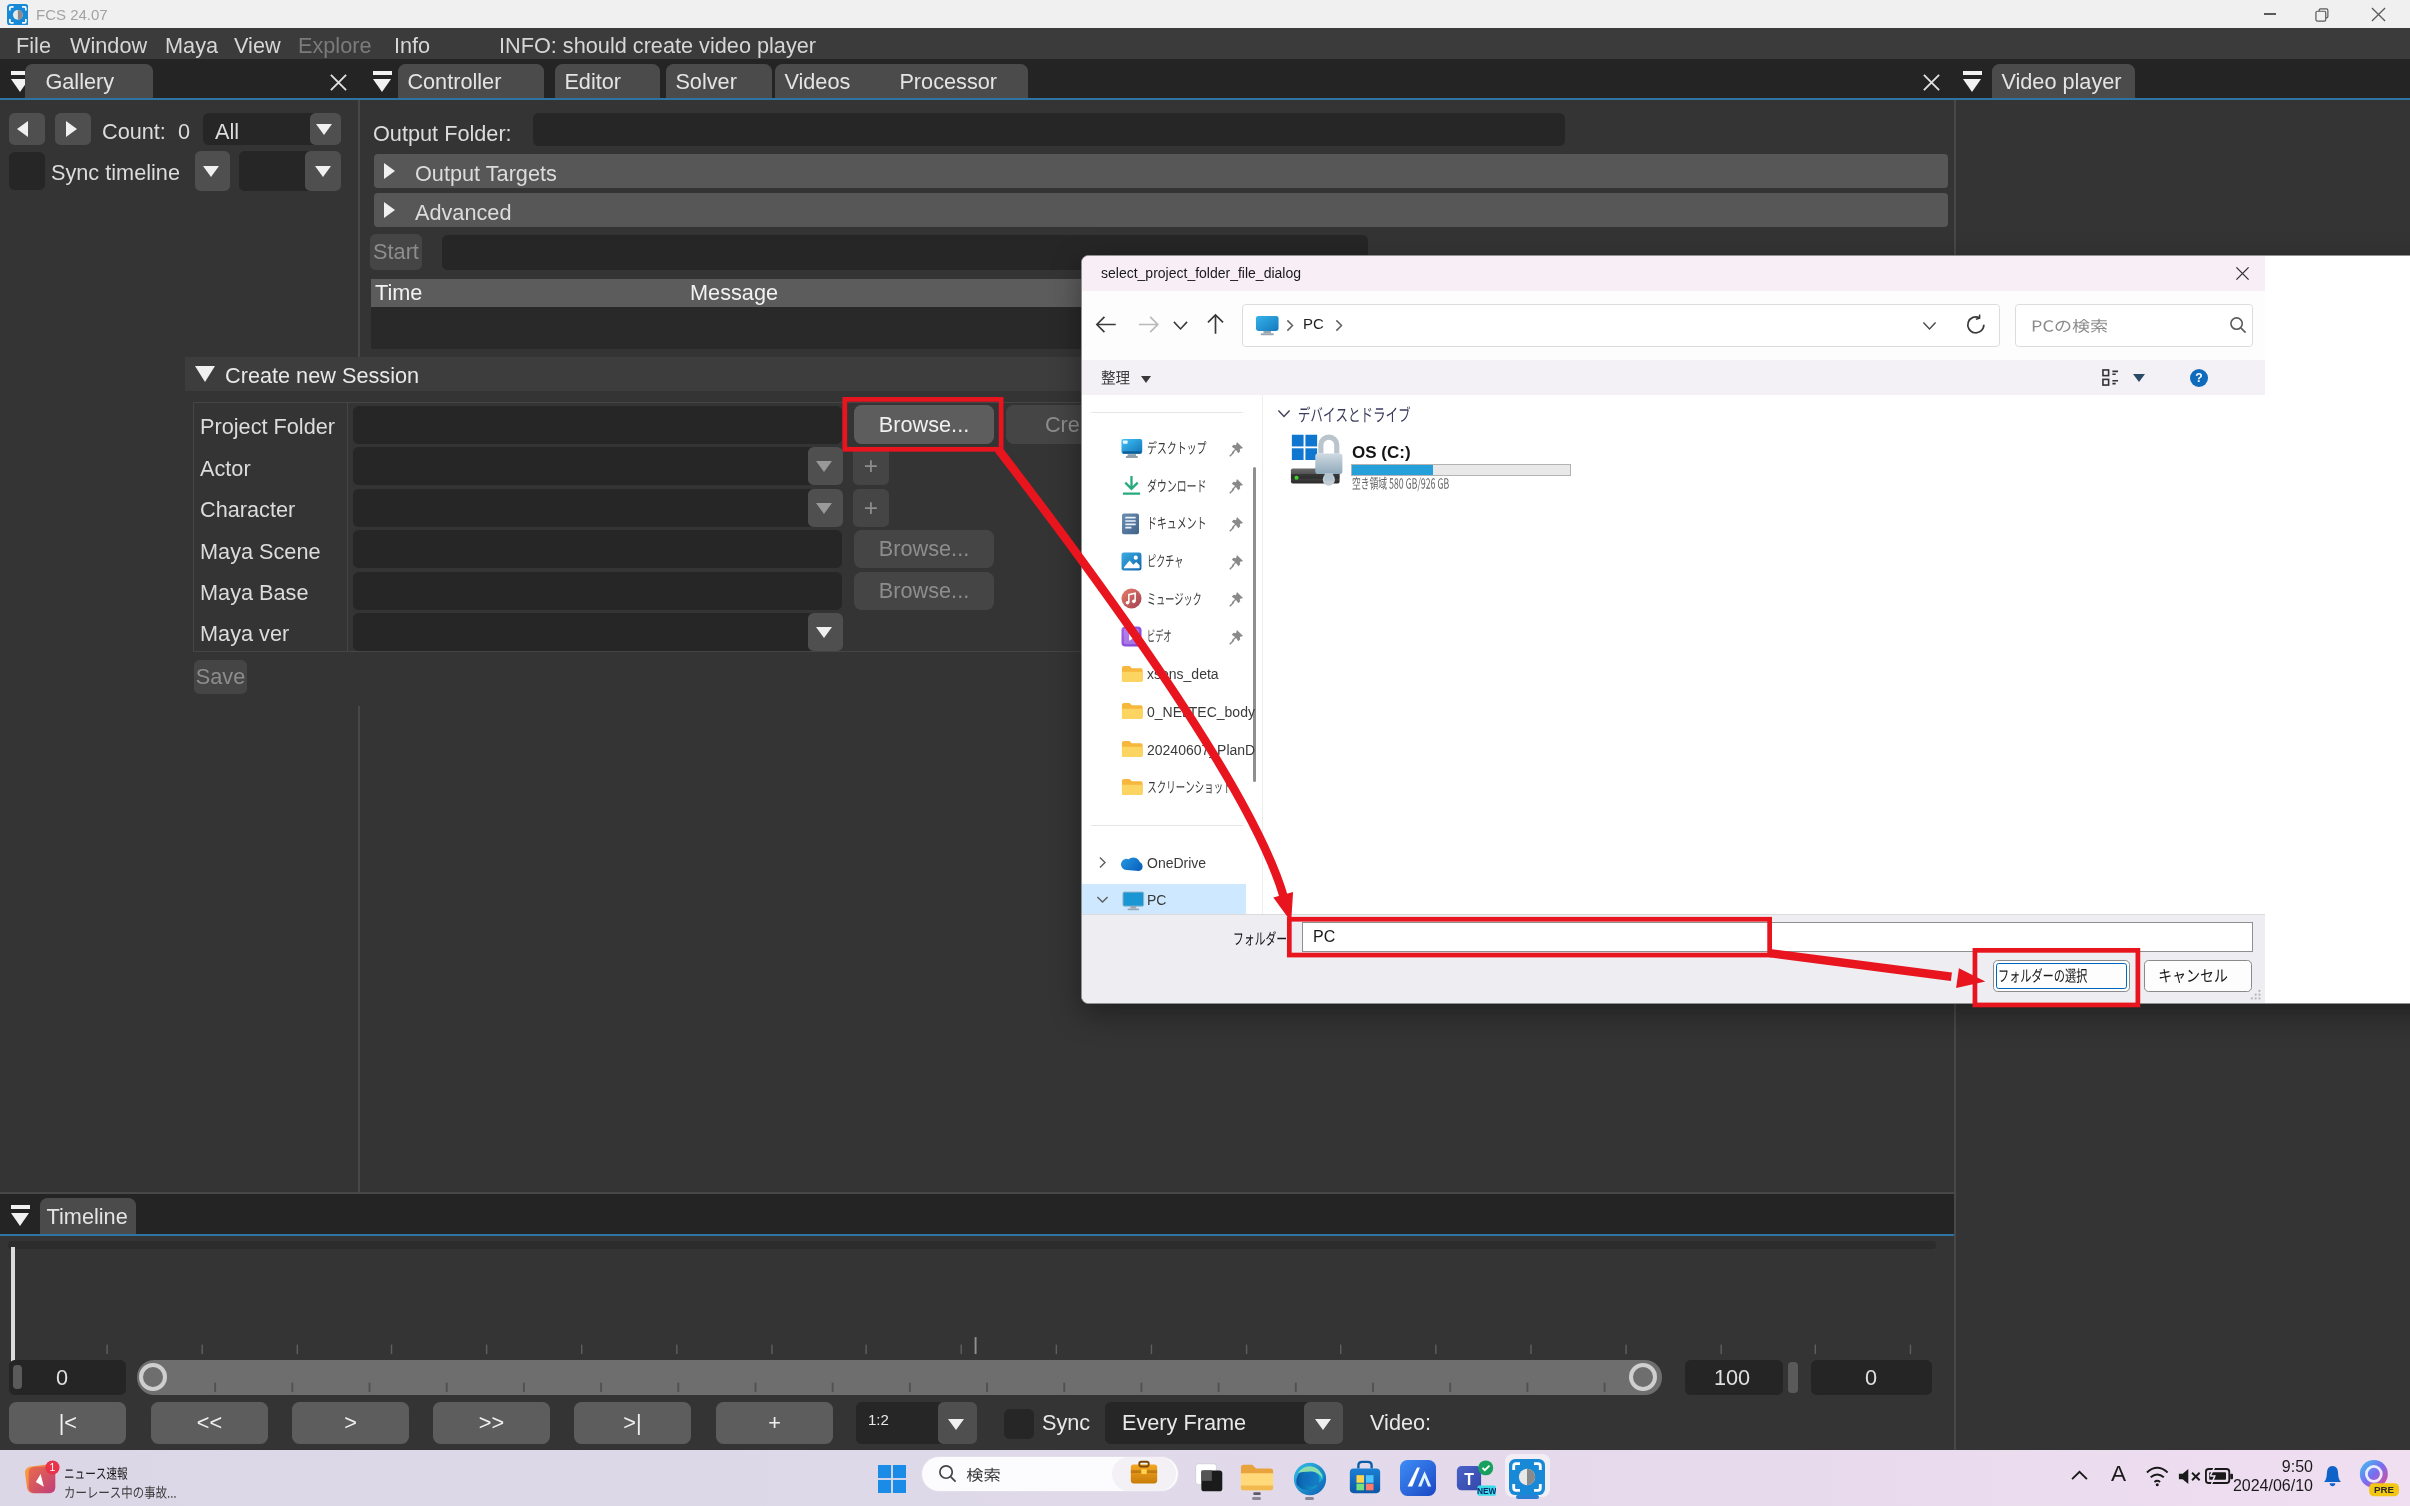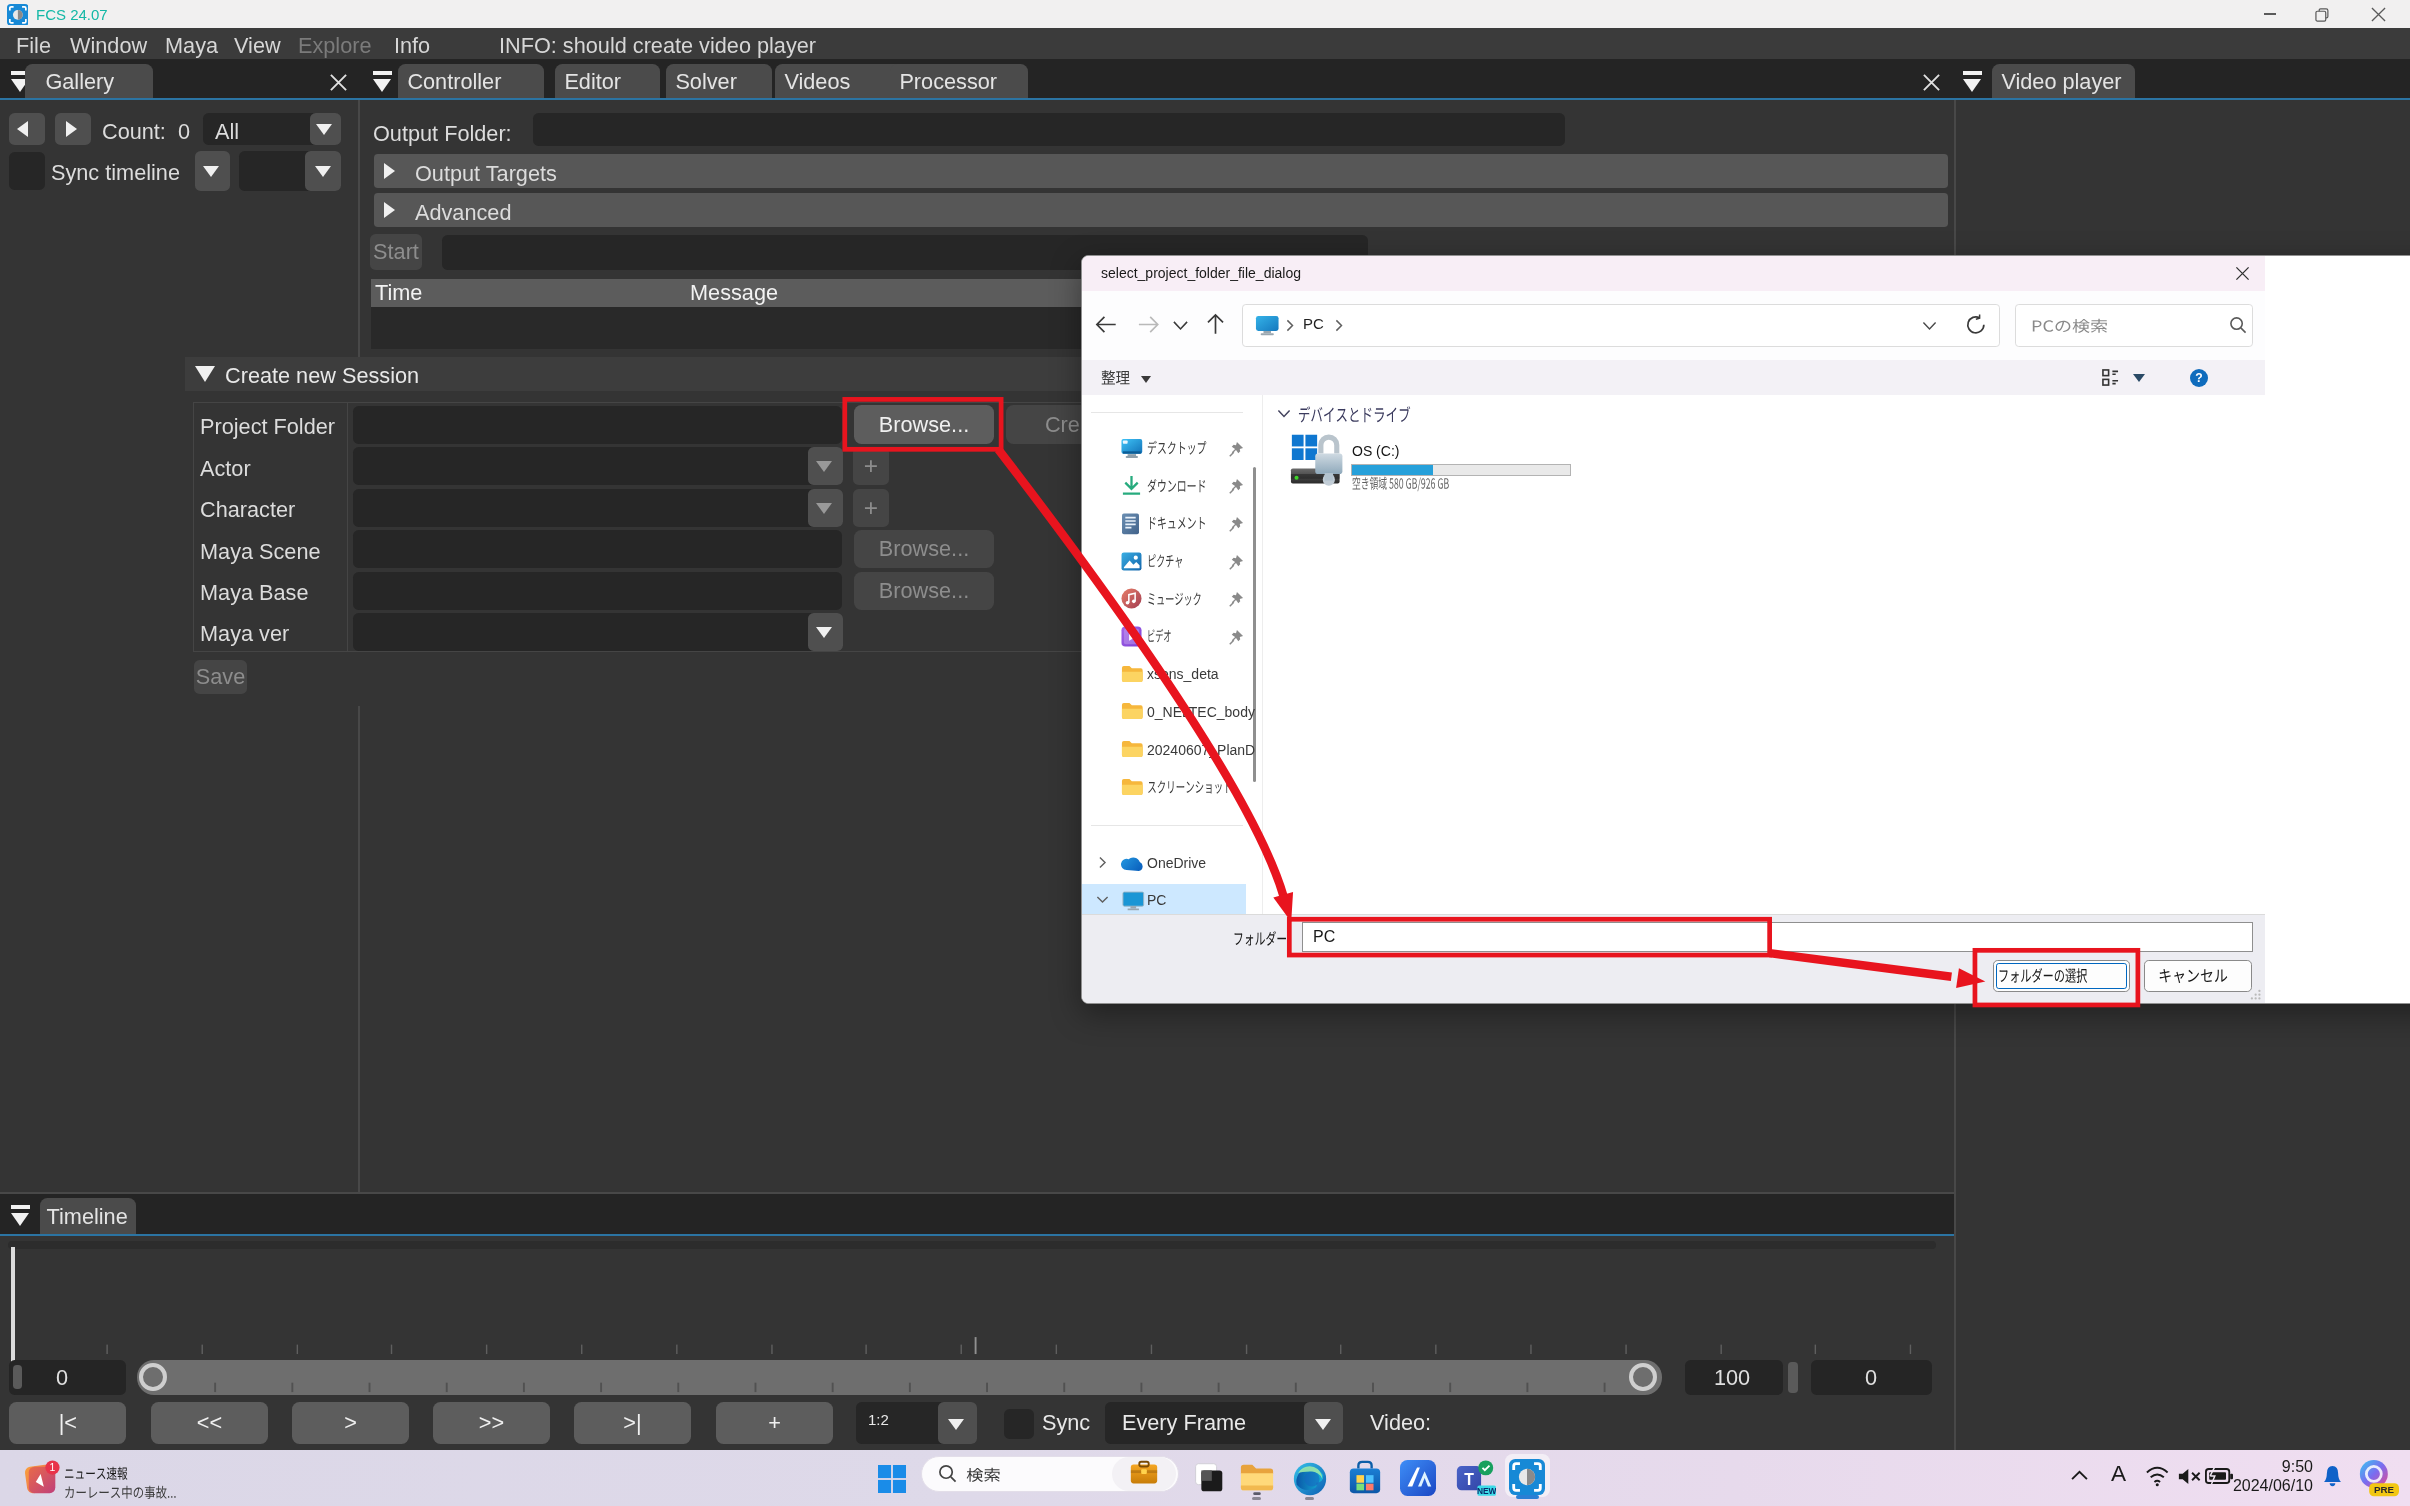--- a/index.html
+++ b/index.html
@@ -31,21 +31,21 @@
 </style></head><body>
 <div class="abs" id="titlebar"></div>
 <svg class="abs" style="left:6.6px;top:3.8px" width="21.7" height="21.7" viewBox="0 0 23 23">
 <rect x="0" y="0" width="23" height="23" rx="4" fill="#1789d6"></rect>
 <g stroke="#fff" stroke-width="1.8" fill="none">
 <path d="M3 7 V4.5 Q3 3 4.5 3 H7 M16 3 H18.5 Q20 3 20 4.5 V7 M20 16 v2.5 Q20 20 18.5 20 H16 M7 20 H4.5 Q3 20 3 18.5 V16"></path>
 </g>
     <circle cx="11.5" cy="11.5" r="5.2" fill="#e8e8e8"></circle>
     <path d="M11.5 6.3 A5.2 5.2 0 0 1 11.5 16.7 Z" fill="#8a8a8a"></path>
   </svg>
-<div class="txt" style="left:36px;top:6.6px;font-size:15px;color:#14b8a6">FCS 24.07</div>
+<div class="txt" style="left:36px;top:6.6px;font-size:15px;color:#a3a3a3">FCS 24.07</div>
 <div class="abs" style="left:2264px;top:13px;width:12.2px;height:1.9px;background:#5a5a5a"></div>
 <svg class="abs" style="left:2315px;top:7.5px" width="14" height="14" viewBox="0 0 15 15" fill="none" stroke="#5a5a5a" stroke-width="1.3">
 <rect x="1" y="3.5" width="10.5" height="10.5" rx="1.5"></rect>
     <path d="M4.5 3.5 V2.5 Q4.5 1 6 1 H12 Q13.8 1 13.8 2.8 V9 Q13.8 10.5 12.3 10.5 H11.5"></path>
   </svg>
 <svg class="abs" style="left:2371px;top:6.6px" width="15" height="15" viewBox="0 0 16 16" stroke="#5a5a5a" stroke-width="1.4">
     <path d="M1 1 L15 15 M15 1 L1 15"></path>
   </svg>
 <div class="abs" id="menubar"></div>
 <div class="txt menu" style="left:16px;color:#d6d6d6">File</div>
@@ -468,21 +468,21 @@
         <linearGradient id="drv" x1="0" y1="0" x2="0" y2="1">
           <stop offset="0" stop-color="#6b6b6b"></stop>
           <stop offset="1" stop-color="#2a2a2a"></stop>
         </linearGradient>
 <linearGradient id="lok" x1="0" y1="0" x2="0" y2="1">
           <stop offset="0" stop-color="#cfdae2"></stop>
           <stop offset="1" stop-color="#8fa9bb"></stop>
         </linearGradient>
       </defs>
     </svg>
-<div class="txt" style="left:270px;top:188px;font-size:14px;font-weight:normal;color:#141414">OS (C:)</div>
+<div class="txt" style="left:270px;top:188px;font-size:17px;font-weight:bold;color:#141414">OS (C:)</div>
 <div class="dlg" style="left:269px;top:208px;width:220px;height:12.2px;background:#e9e9e9;border:0.9px solid #b3b3b3"></div>
 <div class="dlg" style="left:270px;top:209px;width:81px;height:10.4px;background:#26a0da"></div>
 <svg class="abs" style="left:270px;top:217px;" width="99" height="21" viewBox="0 -16.5 105 22">
       <path d="M1.2 -11V-8H2.3V-10H5.2C5 -7.8 4.2 -6.6 1 -5.9C1.2 -5.7 1.5 -5.3 1.6 -5C5.2 -5.8 6.1 -7.3 6.4 -10H8.6V-7C8.6 -5.9 8.9 -5.6 10.2 -5.6C10.5 -5.6 12.1 -5.6 12.4 -5.6C13.4 -5.6 13.7 -6 13.8 -7.4C13.5 -7.5 13.1 -7.6 12.8 -7.8C12.8 -6.8 12.7 -6.6 12.3 -6.6C11.9 -6.6 10.6 -6.6 10.3 -6.6C9.8 -6.6 9.7 -6.7 9.7 -7V-10H12.7V-8.3H13.9V-11H8V-12.6H6.9V-11ZM0.9 -0.3V0.8H14.1V-0.3H8V-3.3H12.8V-4.3H2.5V-3.3H6.9V-0.3Z M19.6 -4 18.4 -4.2C18.1 -3.6 17.8 -2.9 17.8 -2.1C17.8 -0.1 19.5 0.7 22.4 0.7C23.7 0.7 24.9 0.6 25.9 0.5L26 -0.7C24.9 -0.5 23.8 -0.4 22.4 -0.4C20.1 -0.4 18.9 -1 18.9 -2.3C18.9 -2.9 19.2 -3.4 19.6 -4ZM22.5 -10.5 22.6 -10.1C21.2 -10 19.5 -10.1 17.7 -10.3L17.8 -9.2C19.6 -9 21.5 -9 22.9 -9.1L23.3 -7.9L23.6 -7.1C21.9 -7 19.6 -7 17.4 -7.2L17.5 -6.1C19.8 -5.9 22.2 -5.9 24.1 -6.1C24.4 -5.4 24.8 -4.6 25.2 -3.9C24.8 -4 23.8 -4.1 23 -4.2L22.9 -3.3C23.9 -3.2 25.3 -3 26.2 -2.8L26.8 -3.7C26.6 -3.9 26.4 -4.1 26.2 -4.4C25.8 -4.9 25.5 -5.6 25.2 -6.2C26.2 -6.4 27.2 -6.6 27.9 -6.8L27.7 -7.9C27 -7.7 25.9 -7.4 24.7 -7.2L24.4 -8.1L24 -9.2C25.1 -9.3 26.1 -9.5 27 -9.8L26.8 -10.9C25.9 -10.5 24.8 -10.3 23.7 -10.2C23.6 -10.8 23.4 -11.4 23.4 -12L22.1 -11.8C22.3 -11.4 22.4 -10.9 22.5 -10.5Z M38.3 -6.3H42.7V-4.9H38.3ZM38.3 -4H42.7V-2.5H38.3ZM38.3 -8.6H42.7V-7.2H38.3ZM38.8 -1.4C38.1 -0.7 36.8 0.1 35.6 0.5C35.8 0.7 36.1 1 36.3 1.2C37.5 0.8 38.9 -0 39.8 -0.8ZM41.1 -0.7C42 -0.2 43.2 0.7 43.7 1.2L44.6 0.6C44 0 42.9 -0.8 41.9 -1.3ZM30.9 -6.3V-5.3H32.5V1.2H33.5V-5.3H35.4V-1.9C35.4 -1.8 35.4 -1.7 35.2 -1.7C35.1 -1.7 34.6 -1.7 34 -1.7C34.1 -1.4 34.2 -1 34.3 -0.7C35.1 -0.7 35.6 -0.7 36 -0.9C36.3 -1.1 36.4 -1.4 36.4 -1.9V-6.3ZM33.3 -12.6C32.7 -11.3 31.7 -9.6 30.3 -8.4C30.5 -8.2 30.8 -7.8 31 -7.5C31.4 -7.9 31.7 -8.3 32.1 -8.7V-7.8H35.8V-8.7H32.1C32.9 -9.7 33.5 -10.7 33.9 -11.5C34.8 -10.7 35.9 -9.4 36.3 -8.7L37.1 -9.6C36.5 -10.5 35.2 -11.7 34.3 -12.6ZM37.3 -9.5V-1.7H43.8V-9.5H40.7L41.1 -10.9H44.3V-11.9H36.7V-10.9H39.8C39.8 -10.5 39.7 -9.9 39.6 -9.5Z M49.4 -1.5 49.7 -0.5C51.1 -0.9 53 -1.4 54.8 -1.9L54.7 -2.9C52.8 -2.4 50.7 -1.8 49.4 -1.5ZM51.2 -7H53.2V-4.5H51.2ZM50.4 -7.9V-3.6H54.1V-7.9ZM45.5 -1.9 46 -0.8C47.1 -1.4 48.6 -2.1 50 -2.9L49.7 -3.9L48.3 -3.2V-7.9H49.6V-8.9H48.3V-12.4H47.2V-8.9H45.6V-7.9H47.2V-2.7C46.6 -2.4 46 -2.1 45.5 -1.9ZM57.9 -7.9C57.6 -6.5 57.1 -5.2 56.5 -4C56.3 -5.5 56.1 -7.3 56.1 -9.3H59.2V-10.4H58.4L59.1 -11C58.7 -11.5 57.9 -12.1 57.3 -12.6L56.6 -12C57.3 -11.5 58 -10.8 58.4 -10.4H56L56 -12.6H54.9L55 -10.4H49.9V-9.3H55C55.1 -6.8 55.3 -4.5 55.6 -2.7C54.8 -1.5 53.8 -0.4 52.6 0.3C52.8 0.5 53.2 0.9 53.4 1.1C54.3 0.4 55.2 -0.4 56 -1.4C56.4 0.2 57.1 1.2 58 1.2C58.9 1.2 59.2 0.5 59.4 -1.5C59.2 -1.6 58.8 -1.8 58.6 -2C58.5 -0.5 58.4 0.1 58.1 0.1C57.6 0.1 57.1 -0.9 56.8 -2.5C57.7 -4 58.4 -5.7 59 -7.7Z M67.3 0.2C69.1 0.2 70.9 -1.2 70.9 -3.6C70.9 -6 69.4 -7.1 67.6 -7.1C66.9 -7.1 66.4 -6.9 65.9 -6.6L66.2 -9.8H70.3V-11H65L64.7 -5.9L65.4 -5.4C66 -5.8 66.5 -6 67.2 -6C68.6 -6 69.5 -5.1 69.5 -3.5C69.5 -1.9 68.5 -0.9 67.2 -0.9C65.9 -0.9 65.1 -1.5 64.5 -2.2L63.8 -1.3C64.5 -0.5 65.6 0.2 67.3 0.2Z M75.9 0.2C77.9 0.2 79.3 -1.1 79.3 -2.6C79.3 -4.2 78.4 -5 77.5 -5.5V-5.6C78.1 -6.1 78.9 -7.1 78.9 -8.3C78.9 -10 77.8 -11.2 75.9 -11.2C74.2 -11.2 72.9 -10 72.9 -8.4C72.9 -7.2 73.6 -6.4 74.4 -5.8V-5.8C73.4 -5.2 72.4 -4.2 72.4 -2.7C72.4 -1 73.8 0.2 75.9 0.2ZM76.6 -6C75.3 -6.5 74.1 -7.1 74.1 -8.4C74.1 -9.4 74.9 -10.1 75.9 -10.1C77.1 -10.1 77.8 -9.3 77.8 -8.2C77.8 -7.4 77.4 -6.6 76.6 -6ZM75.9 -0.8C74.6 -0.8 73.6 -1.7 73.6 -2.9C73.6 -3.9 74.2 -4.8 75.1 -5.3C76.7 -4.7 78 -4.2 78 -2.7C78 -1.6 77.2 -0.8 75.9 -0.8Z M84.2 0.2C86.3 0.2 87.6 -1.7 87.6 -5.5C87.6 -9.3 86.3 -11.2 84.2 -11.2C82.1 -11.2 80.8 -9.3 80.8 -5.5C80.8 -1.7 82.1 0.2 84.2 0.2ZM84.2 -0.9C82.9 -0.9 82.1 -2.3 82.1 -5.5C82.1 -8.7 82.9 -10.1 84.2 -10.1C85.4 -10.1 86.3 -8.7 86.3 -5.5C86.3 -2.3 85.4 -0.9 84.2 -0.9Z M97.5 0.2C99 0.2 100.2 -0.3 100.9 -1.1V-5.7H97.3V-4.5H99.6V-1.7C99.2 -1.3 98.4 -1 97.7 -1C95.3 -1 94 -2.8 94 -5.5C94 -8.3 95.4 -10 97.7 -10C98.7 -10 99.5 -9.5 100 -8.9L100.8 -9.8C100.1 -10.5 99.1 -11.2 97.6 -11.2C94.7 -11.2 92.6 -9 92.6 -5.5C92.6 -1.9 94.6 0.2 97.5 0.2Z M103.5 0H107C109.5 0 111.2 -1.1 111.2 -3.2C111.2 -4.7 110.3 -5.6 109 -5.8V-5.9C110 -6.3 110.6 -7.2 110.6 -8.3C110.6 -10.2 109 -11 106.8 -11H103.5ZM104.9 -6.3V-9.9H106.6C108.3 -9.9 109.2 -9.4 109.2 -8.1C109.2 -7 108.5 -6.3 106.6 -6.3ZM104.9 -1.1V-5.2H106.8C108.8 -5.2 109.8 -4.6 109.8 -3.3C109.8 -1.8 108.7 -1.1 106.8 -1.1Z M112.1 2.7H113.1L117.5 -11.9H116.6Z M121.3 0.2C123.3 0.2 125.3 -1.5 125.3 -6C125.3 -9.5 123.7 -11.2 121.6 -11.2C119.9 -11.2 118.4 -9.8 118.4 -7.6C118.4 -5.4 119.6 -4.2 121.5 -4.2C122.4 -4.2 123.3 -4.7 124 -5.5C123.9 -2.1 122.7 -0.9 121.2 -0.9C120.5 -0.9 119.9 -1.3 119.4 -1.8L118.6 -0.9C119.2 -0.3 120.1 0.2 121.3 0.2ZM124 -6.7C123.2 -5.6 122.4 -5.2 121.7 -5.2C120.4 -5.2 119.7 -6.1 119.7 -7.6C119.7 -9.1 120.5 -10.1 121.6 -10.1C123 -10.1 123.8 -8.9 124 -6.7Z M126.8 0H133.7V-1.2H130.6C130.1 -1.2 129.4 -1.1 128.8 -1.1C131.4 -3.5 133.1 -5.8 133.1 -8C133.1 -9.9 131.9 -11.2 129.9 -11.2C128.5 -11.2 127.6 -10.6 126.7 -9.6L127.5 -8.8C128.1 -9.5 128.9 -10.1 129.8 -10.1C131.1 -10.1 131.8 -9.2 131.8 -7.9C131.8 -6 130.2 -3.8 126.8 -0.8Z M138.9 0.2C140.6 0.2 142.1 -1.2 142.1 -3.4C142.1 -5.7 140.9 -6.8 139 -6.8C138.2 -6.8 137.2 -6.3 136.5 -5.5C136.6 -8.9 137.8 -10.1 139.4 -10.1C140 -10.1 140.7 -9.7 141.1 -9.2L141.9 -10.1C141.3 -10.7 140.5 -11.2 139.3 -11.2C137.2 -11.2 135.3 -9.6 135.3 -5.2C135.3 -1.6 136.8 0.2 138.9 0.2ZM136.6 -4.4C137.3 -5.4 138.1 -5.8 138.8 -5.8C140.1 -5.8 140.8 -4.9 140.8 -3.4C140.8 -1.9 140 -0.9 138.9 -0.9C137.5 -0.9 136.7 -2.1 136.6 -4.4Z M151.9 0.2C153.4 0.2 154.6 -0.3 155.3 -1.1V-5.7H151.7V-4.5H154V-1.7C153.6 -1.3 152.8 -1 152.1 -1C149.7 -1 148.4 -2.8 148.4 -5.5C148.4 -8.3 149.8 -10 152.1 -10C153.2 -10 153.9 -9.5 154.4 -8.9L155.2 -9.8C154.5 -10.5 153.5 -11.2 152 -11.2C149.1 -11.2 147 -9 147 -5.5C147 -1.9 149 0.2 151.9 0.2Z M157.9 0H161.4C163.9 0 165.6 -1.1 165.6 -3.2C165.6 -4.7 164.7 -5.6 163.4 -5.8V-5.9C164.4 -6.3 165 -7.2 165 -8.3C165 -10.2 163.4 -11 161.2 -11H157.9ZM159.3 -6.3V-9.9H161C162.8 -9.9 163.6 -9.4 163.6 -8.1C163.6 -7 162.9 -6.3 161 -6.3ZM159.3 -1.1V-5.2H161.2C163.2 -5.2 164.2 -4.6 164.2 -3.3C164.2 -1.8 163.1 -1.1 161.2 -1.1Z" fill="#5f5f5f" transform="scale(0.62,1)"></path>
     </svg>
 <div class="dlg" style="left:0;top:658px;width:1183px;height:90px;background:#ededf2;border-top:0.9px solid #dbdbdb"></div>
 <svg class="abs" style="left:151px;top:671px;" width="59" height="24.5" viewBox="0 -18.7 63 26">
       <path d="M14.6 -11.3 13.6 -12C13.3 -11.9 13 -11.9 12.7 -11.9C11.9 -11.9 5.1 -11.9 4.2 -11.9C3.6 -11.9 2.9 -11.9 2.5 -12V-10.5C2.9 -10.5 3.5 -10.5 4.2 -10.5C5.1 -10.5 11.9 -10.5 12.9 -10.5C12.6 -8.9 11.8 -6.5 10.6 -5C9.2 -3.2 7.3 -1.7 4 -0.9L5.2 0.4C8.3 -0.6 10.3 -2.2 11.8 -4.2C13.2 -5.9 14 -8.7 14.4 -10.5C14.5 -10.8 14.5 -11.1 14.6 -11.3Z M20 -1.4 20.9 -0.4C23.2 -1.6 25.7 -3.8 26.8 -5.4L26.9 -0.6C26.9 -0.3 26.7 -0.1 26.4 -0.1C25.9 -0.1 25 -0.2 24.3 -0.3L24.4 1C25.1 1 26.2 1.1 26.9 1.1C27.6 1.1 28.2 0.6 28.2 -0.1L28.1 -6.6H30.5C30.8 -6.6 31.3 -6.6 31.6 -6.6V-7.9C31.4 -7.9 30.8 -7.9 30.5 -7.9H28L28 -9.2C28 -9.6 28 -10 28.1 -10.4H26.6C26.7 -10 26.7 -9.6 26.7 -9.2L26.8 -7.9H21.7C21.3 -7.9 20.8 -7.9 20.4 -7.9V-6.6C20.8 -6.6 21.2 -6.6 21.7 -6.6H26.2C25.1 -4.9 22.5 -2.7 20 -1.4Z M42.9 -0.4 43.8 0.4C43.9 0.3 44.1 0.2 44.4 0C46.4 -1 48.7 -2.7 50.2 -4.7L49.4 -5.9C48.1 -3.9 46 -2.4 44.4 -1.7C44.4 -2.2 44.4 -10.4 44.4 -11.5C44.4 -12.1 44.5 -12.6 44.5 -12.8H42.9C42.9 -12.6 43 -12.1 43 -11.5C43 -10.4 43 -2.1 43 -1.3C43 -1 43 -0.6 42.9 -0.4ZM35.1 -0.4 36.4 0.4C37.8 -0.8 38.9 -2.4 39.4 -4.2C39.9 -6 40 -9.6 40 -11.5C40 -12 40 -12.5 40 -12.7H38.5C38.5 -12.3 38.6 -12 38.6 -11.5C38.6 -9.6 38.6 -6.2 38.1 -4.6C37.6 -3 36.5 -1.5 35.1 -0.4Z M65.9 -14.4 65 -14C65.5 -13.4 66 -12.4 66.4 -11.7L67.3 -12.1C67 -12.7 66.3 -13.8 65.9 -14.4ZM59.6 -13 58 -13.4C57.9 -13 57.6 -12.4 57.5 -12.1C56.7 -10.6 54.9 -8 52 -6.2L53.2 -5.3C55.1 -6.6 56.6 -8.3 57.7 -9.8H63.4C63.1 -8.4 62.2 -6.6 61.1 -5.1C59.9 -5.9 58.6 -6.7 57.5 -7.4L56.6 -6.4C57.7 -5.8 59 -4.9 60.2 -4C58.7 -2.3 56.5 -0.8 53.6 0.1L54.8 1.2C57.7 0.1 59.8 -1.5 61.3 -3.2C62 -2.6 62.7 -2.1 63.2 -1.6L64.2 -2.8C63.6 -3.2 63 -3.8 62.2 -4.3C63.5 -6 64.4 -8 64.9 -9.6C65 -9.9 65.2 -10.3 65.3 -10.5L64.5 -11L65.4 -11.4C65 -12.1 64.4 -13.1 64 -13.7L63.1 -13.3C63.6 -12.7 64.1 -11.7 64.5 -11L64.2 -11.2C63.9 -11.1 63.5 -11 63.1 -11H58.5L58.8 -11.6C59 -11.9 59.3 -12.5 59.6 -13Z M69.7 -7.4V-5.7C70.3 -5.7 71.2 -5.8 72.1 -5.8C73.4 -5.8 80.2 -5.8 81.4 -5.8C82.2 -5.8 82.9 -5.7 83.2 -5.7V-7.4C82.9 -7.3 82.3 -7.3 81.4 -7.3C80.2 -7.3 73.4 -7.3 72.1 -7.3C71.1 -7.3 70.2 -7.3 69.7 -7.4Z M87.4 -6.6C88 -6.6 88.5 -7.1 88.5 -7.8C88.5 -8.5 88 -9 87.4 -9C86.7 -9 86.2 -8.5 86.2 -7.8C86.2 -7.1 86.7 -6.6 87.4 -6.6ZM87.4 0.2C88 0.2 88.5 -0.3 88.5 -1C88.5 -1.7 88 -2.1 87.4 -2.1C86.7 -2.1 86.2 -1.7 86.2 -1C86.2 -0.3 86.7 0.2 87.4 0.2Z" fill="#191919" transform="scale(0.68,1)"></path>
     </svg>
 <div class="dlg" style="left:220px;top:666px;width:951px;height:30px;background:#fff;border:0.9px solid #8f8f8f"></div>

